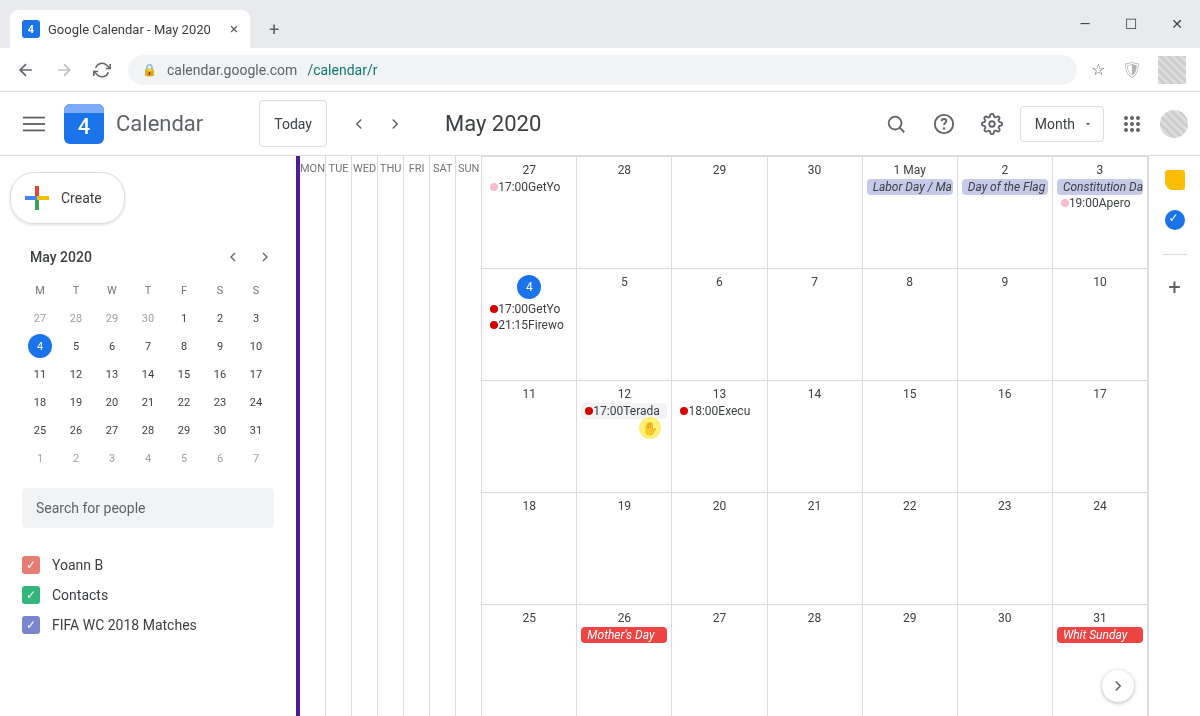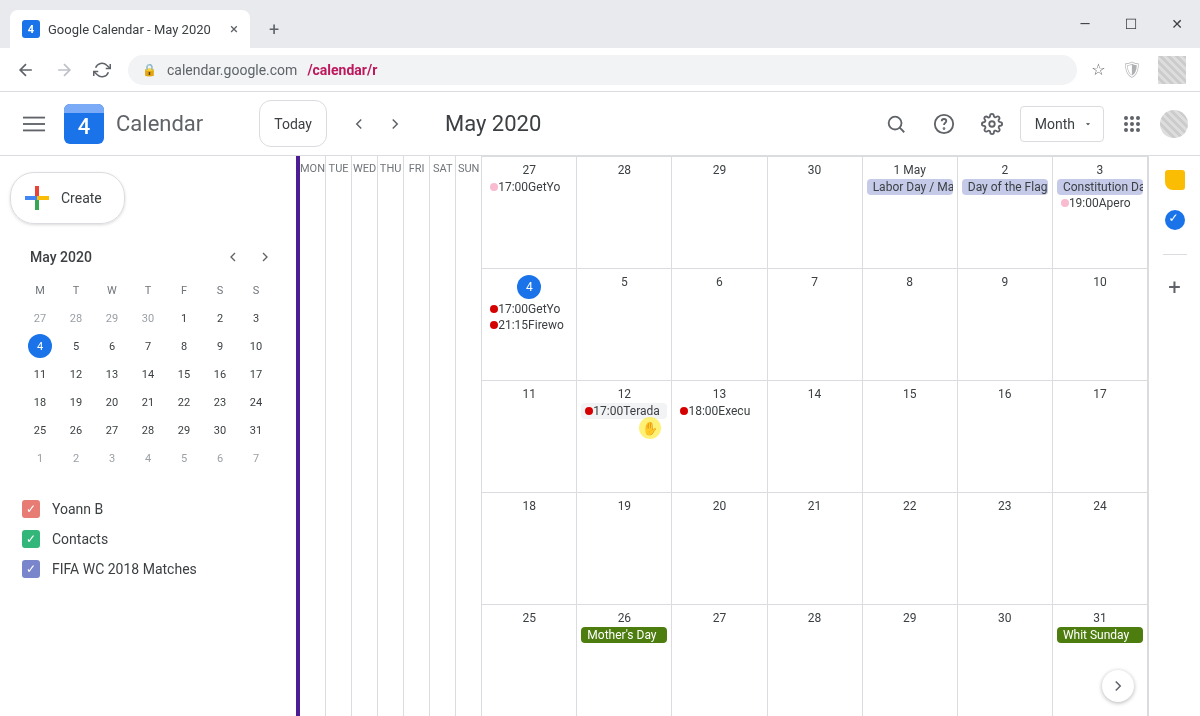--- a/index.html
+++ b/index.html
@@ -12,32 +12,32 @@
 .tab .close { margin-left: auto; color: #5f6368; font-size: 15px; cursor: pointer; }
 .newtab { width: 28px; height: 28px; display: flex; align-items: center; justify-content: center; margin-left: 10px; margin-bottom: 5px; color: #5f6368; font-size: 18px; cursor: pointer; }
 .win-controls { margin-left: auto; display: flex; align-items: center; height: 48px; }
 .win-btn { width: 46px; height: 32px; display: flex; align-items: center; justify-content: center; color: #3c4043; cursor: pointer; font-size: 14px; }
 
 .addr-bar { height: 44px; display: flex; align-items: center; gap: 14px; padding: 0 14px; background: #fff; border-bottom: 1px solid #dadce0; }
 .nav-btn { width: 24px; height: 24px; display: flex; align-items: center; justify-content: center; color: #5f6368; cursor: pointer; }
 .nav-btn.disabled { color: #bdc1c6; }
 .url-box { flex: 1; height: 30px; background: #f1f3f4; border-radius: 15px; display: flex; align-items: center; padding: 0 14px; gap: 10px; color: #5f6368; font-size: 14px; }
 .url-box .lock { font-size: 12px; }
-.url-path { color: #be185d; font-weight: bold; }
+.url-path { color: #0f766e; }
 .addr-icons { display: flex; align-items: center; gap: 16px; color: #5f6368; }
 .profile-block { width: 28px; height: 28px; background: linear-gradient(45deg,#ccc 25%,#ddd 25%,#ddd 50%,#ccc 50%,#ccc 75%,#ddd 75%); background-size: 8px 8px; }
 
 
 .app-header { height: 64px; display: flex; align-items: center; padding: 0 12px; gap: 8px; border-bottom: 1px solid #dadce0; }
 .menu-btn { width: 44px; height: 44px; display: flex; align-items: center; justify-content: center; color: #5f6368; cursor: pointer; }
 .logo-box { width: 40px; height: 40px; background: #1a73e8; border-radius: 6px; display: flex; align-items: center; justify-content: center; color: #fff; font-size: 22px; font-weight: 500; margin-right: 4px; position: relative; }
 .logo-box::before { content: ""; position: absolute; top: 0; left: 0; right: 0; height: 9px; background: #7baaf7; border-radius: 6px 6px 0 0; }
 .logo-box span { position: relative; z-index: 1; margin-top: 6px; }
 .app-title { font-size: 22px; color: #5f6368; font-weight: 400; margin-right: 48px; }
-.today-btn { border: 1px solid #dadce0; background: #fff; border-radius: 12px; height: 47px; padding: 0 14px; font-size: 14px; color: #3c4043; cursor: pointer; }
+.today-btn { border: 1px solid #dadce0; background: #fff; border-radius: 4px; height: 47px; padding: 0 14px; font-size: 14px; color: #3c4043; cursor: pointer; }
 .nav-arrows { display: flex; gap: 4px; margin: 0 8px; }
 .nav-arrows .arrow { width: 32px; height: 32px; display: flex; align-items: center; justify-content: center; color: #5f6368; cursor: pointer; border-radius: 50%; }
 .month-title { font-size: 22px; color: #3c4043; margin-left: 18px; }
 .header-right { margin-left: auto; display: flex; align-items: center; gap: 8px; }
 .icon-btn { width: 40px; height: 40px; display: flex; align-items: center; justify-content: center; color: #5f6368; cursor: pointer; border-radius: 50%; }
 .view-select { border: 1px solid #dadce0; background: #fff; border-radius: 4px; height: 36px; padding: 0 10px 0 14px; font-size: 14px; color: #3c4043; cursor: pointer; display: flex; align-items: center; gap: 8px; }
 .apps-grid { width: 40px; height: 40px; display: flex; align-items: center; justify-content: center; cursor: pointer; }
 .apps-grid svg { color: #5f6368; }
 
 
@@ -74,22 +74,22 @@
 .weeks { flex: 1; display: grid; grid-template-rows: repeat(5, 1fr); }
 .week { display: grid; grid-template-columns: repeat(7, 1fr); border-top: 1px solid #dadce0; }
 .day-cell { border-right: 1px solid #dadce0; padding: 2px 4px; overflow: hidden; position: relative; }
 .day-num { text-align: center; font-size: 12px; color: #3c4043; padding: 4px 0 2px; }
 .day-num.today span { background: #1a73e8; color: #fff; border-radius: 50%; width: 24px; height: 24px; display: inline-flex; align-items: center; justify-content: center; }
 .event { font-size: 12px; display: flex; align-items: center; gap: 0; white-space: nowrap; overflow: hidden; padding: 1px 4px; color: #3c4043; border-radius: 4px; }
 .event.hovered { background: #f1f3f4; }
 .dot { width: 8px; height: 8px; border-radius: 50%; flex-shrink: 0; }
 .dot.red { background: #d50000; }
 .dot.pink { background: #f8bbd0; }
-.allday { background: #c5cae9; color: #3c4043; padding: 1px 6px; font-size: 12px; border-radius: 4px; white-space: nowrap; overflow: hidden; }
-.allday.blue { background: #4d7c0f; color: #fff; }
+.allday { background: #c5cae9; color: #3c4043; padding: 1px 6px; font-size: 12px; border-radius: 4px; white-space: nowrap; overflow: hidden; font-style: italic; }
+.allday.blue { background: #ef4444; color: #fff; }
 .cursor-hl { position: absolute; width: 22px; height: 22px; background: rgba(255,235,59,0.7); border-radius: 50%; top: 36px; left: 62px; pointer-events: none; display: flex; align-items: center; justify-content: center; font-size: 13px; }
 
 
 .right-rail { width: 52px; border-left: 1px solid #dadce0; display: flex; flex-direction: column; align-items: center; padding-top: 14px; gap: 20px; }
 .rail-icon { width: 20px; height: 20px; }
 .keep-icon { background: #fbbc04; border-radius: 3px 3px 3px 8px; }
 .tasks-icon { background: #1a73e8; border-radius: 50%; position: relative; }
 .tasks-icon::after { content:"✓"; color:#fff; font-size:12px; position:absolute; left:4px; top:1px; }
 .rail-sep { width: 24px; height: 1px; background: #dadce0; margin-top: 4px; }
 .rail-plus { color: #5f6368; font-size: 22px; cursor: pointer; }
@@ -278,20 +278,23 @@
         <div class="mini-day">30</div>
         <div class="mini-day">31</div>
         <div class="mini-day other">1</div>
         <div class="mini-day other">2</div>
         <div class="mini-day other">3</div>
         <div class="mini-day other">4</div>
         <div class="mini-day other">5</div>
         <div class="mini-day other">6</div>
         <div class="mini-day other">7</div>
       </div>
+    <div class="search-people">
+        <span>Search for people</span>
+      </div>
     <div class="cal-section">
       <div id="cal-list">
           <div class="cal-item">
             <div class="cal-check" style="background: rgb(230, 124, 115);">✓</div>
             <span>Yoann B</span>
           </div>
           <div class="cal-item">
             <div class="cal-check" style="background: rgb(51, 182, 121);">✓</div>
             <span>Contacts</span>
           </div>

